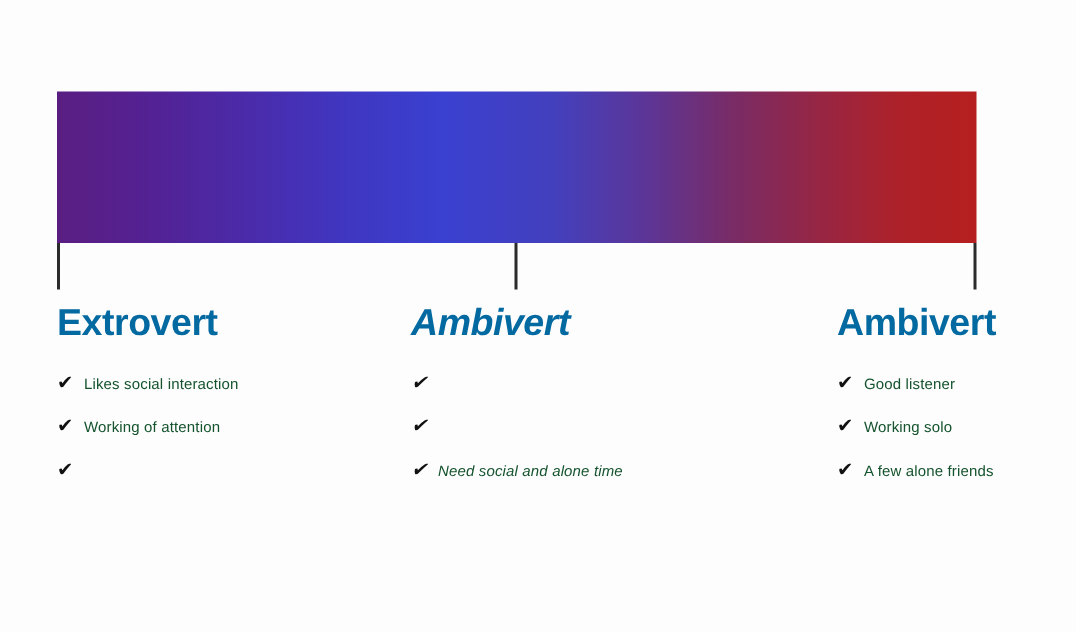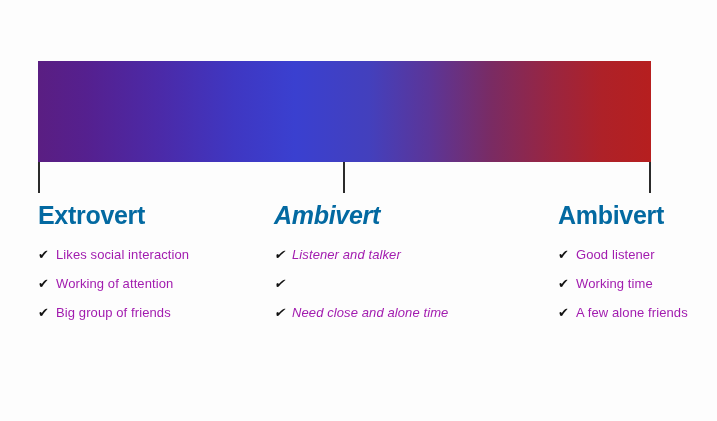--- a/index.html
+++ b/index.html
@@ -94,22 +94,22 @@
   .check-icon {
     width: 18px;
     flex: 0 0 18px;
     font-size: 13px;
     color: #111111;
     line-height: 29px;
     text-align: left;
   }
 
   .bullet-text {
-    font-size: 13px;
-    color: #a21caf;
+    font-size: 10px;
+    color: #14532d;
     line-height: 29px;
     letter-spacing: 0.1px;
   }
 </style>
 </head>
 <body>
 
 <div id="stage">
 
   <div id="spectrum-bar"></div>
@@ -124,52 +124,50 @@
       <li class="bullet-item">
         <span class="check-icon">✔</span>
         <span class="bullet-text">Likes social interaction</span>
       </li>
       <li class="bullet-item">
         <span class="check-icon">✔</span>
         <span class="bullet-text">Working of attention</span>
       </li>
       <li class="bullet-item">
         <span class="check-icon">✔</span>
-        <span class="bullet-text">Big group of friends</span>
       </li>
     </ul>
   </div>
 
   <div class="column" id="column-ambivert">
     <h2 class="column-title">Ambivert</h2>
     <ul class="bullet-list">
       <li class="bullet-item">
         <span class="check-icon">✔</span>
-        <span class="bullet-text">Listener and talker</span>
       </li>
       <li class="bullet-item">
         <span class="check-icon">✔</span>
       </li>
       <li class="bullet-item">
         <span class="check-icon">✔</span>
-        <span class="bullet-text">Need close and alone time</span>
+        <span class="bullet-text">Need social and alone time</span>
       </li>
     </ul>
   </div>
 
   <div class="column" id="column-introvert">
     <h2 class="column-title">Ambivert</h2>
     <ul class="bullet-list">
       <li class="bullet-item">
         <span class="check-icon">✔</span>
         <span class="bullet-text">Good listener</span>
       </li>
       <li class="bullet-item">
         <span class="check-icon">✔</span>
-        <span class="bullet-text">Working time</span>
+        <span class="bullet-text">Working solo</span>
       </li>
       <li class="bullet-item">
         <span class="check-icon">✔</span>
         <span class="bullet-text">A few alone friends</span>
       </li>
     </ul>
   </div>
 
 </div>
 

